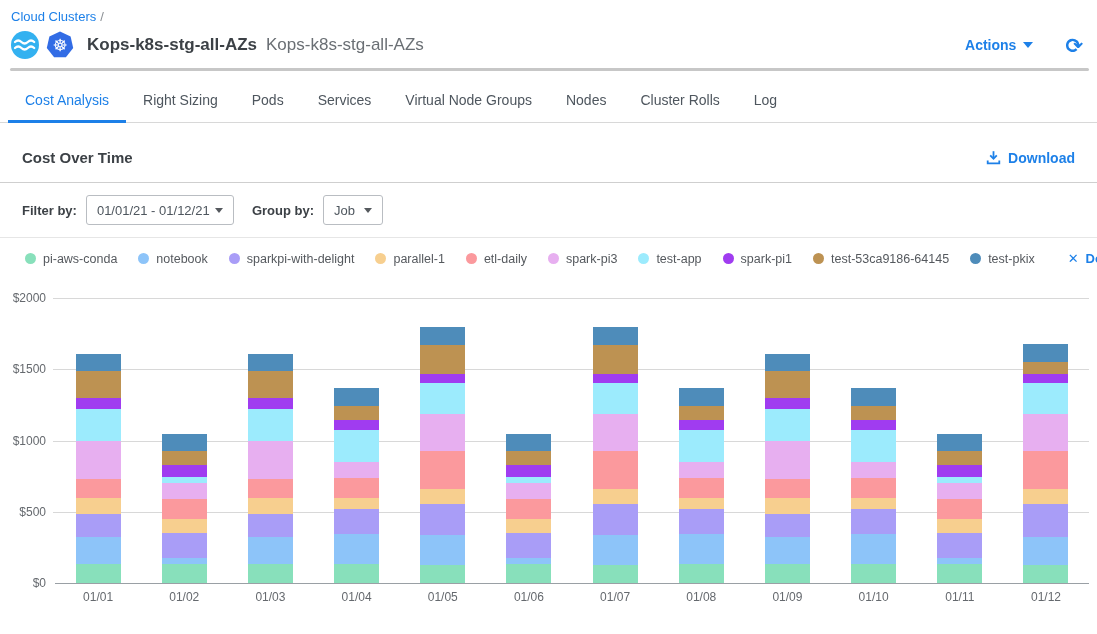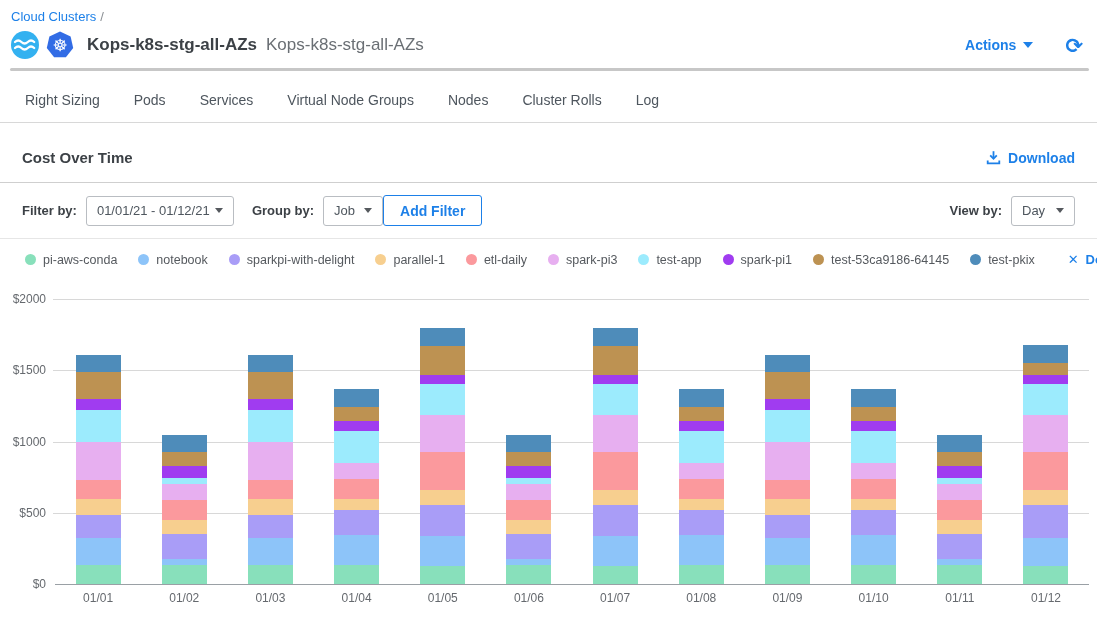--- a/index.html
+++ b/index.html
@@ -106,20 +106,21 @@
       <span>Actions</span>
       <span class="caret-blue"></span>
     </div>
     <div class="refresh">⟳</div>
   </div>
 </div>
 
 <div class="header-divider"></div>
 
 <div class="tabs">
+    <div class="tab active">Cost Analysis</div>
     <div class="tab">Right Sizing</div>
     <div class="tab">Pods</div>
     <div class="tab">Services</div>
     <div class="tab">Virtual Node Groups</div>
     <div class="tab">Nodes</div>
     <div class="tab">Cluster Rolls</div>
     <div class="tab">Log</div>
   </div>
 
 <div class="section-row">
@@ -137,28 +138,20 @@
 <div class="filter-row">
   <span class="flabel">Filter by:</span>
   <div class="dropdown dd-date">
     <span>01/01/21 - 01/12/21</span>
     <span class="caret-dark"></span>
   </div>
   <span class="flabel">Group by:</span>
   <div class="dropdown dd-job">
     <span>Job</span>
     <span class="caret-dark"></span>
-  </div>
-  <button class="add-filter">Add Filter</button>
-  <div class="filter-right">
-    <span class="flabel">View by:</span>
-    <div class="dropdown dd-day">
-      <span>Day</span>
-      <span class="caret-dark"></span>
-    </div>
   </div>
 </div>
 
 <div class="legend">
   <div style="display:flex;align-items:center;">
       <div class="legend-item">
         <span class="dot" style="background: rgb(136, 224, 187);"></span>
         <span class="lbl">pi-aws-conda</span>
       </div>
       <div class="legend-item">

